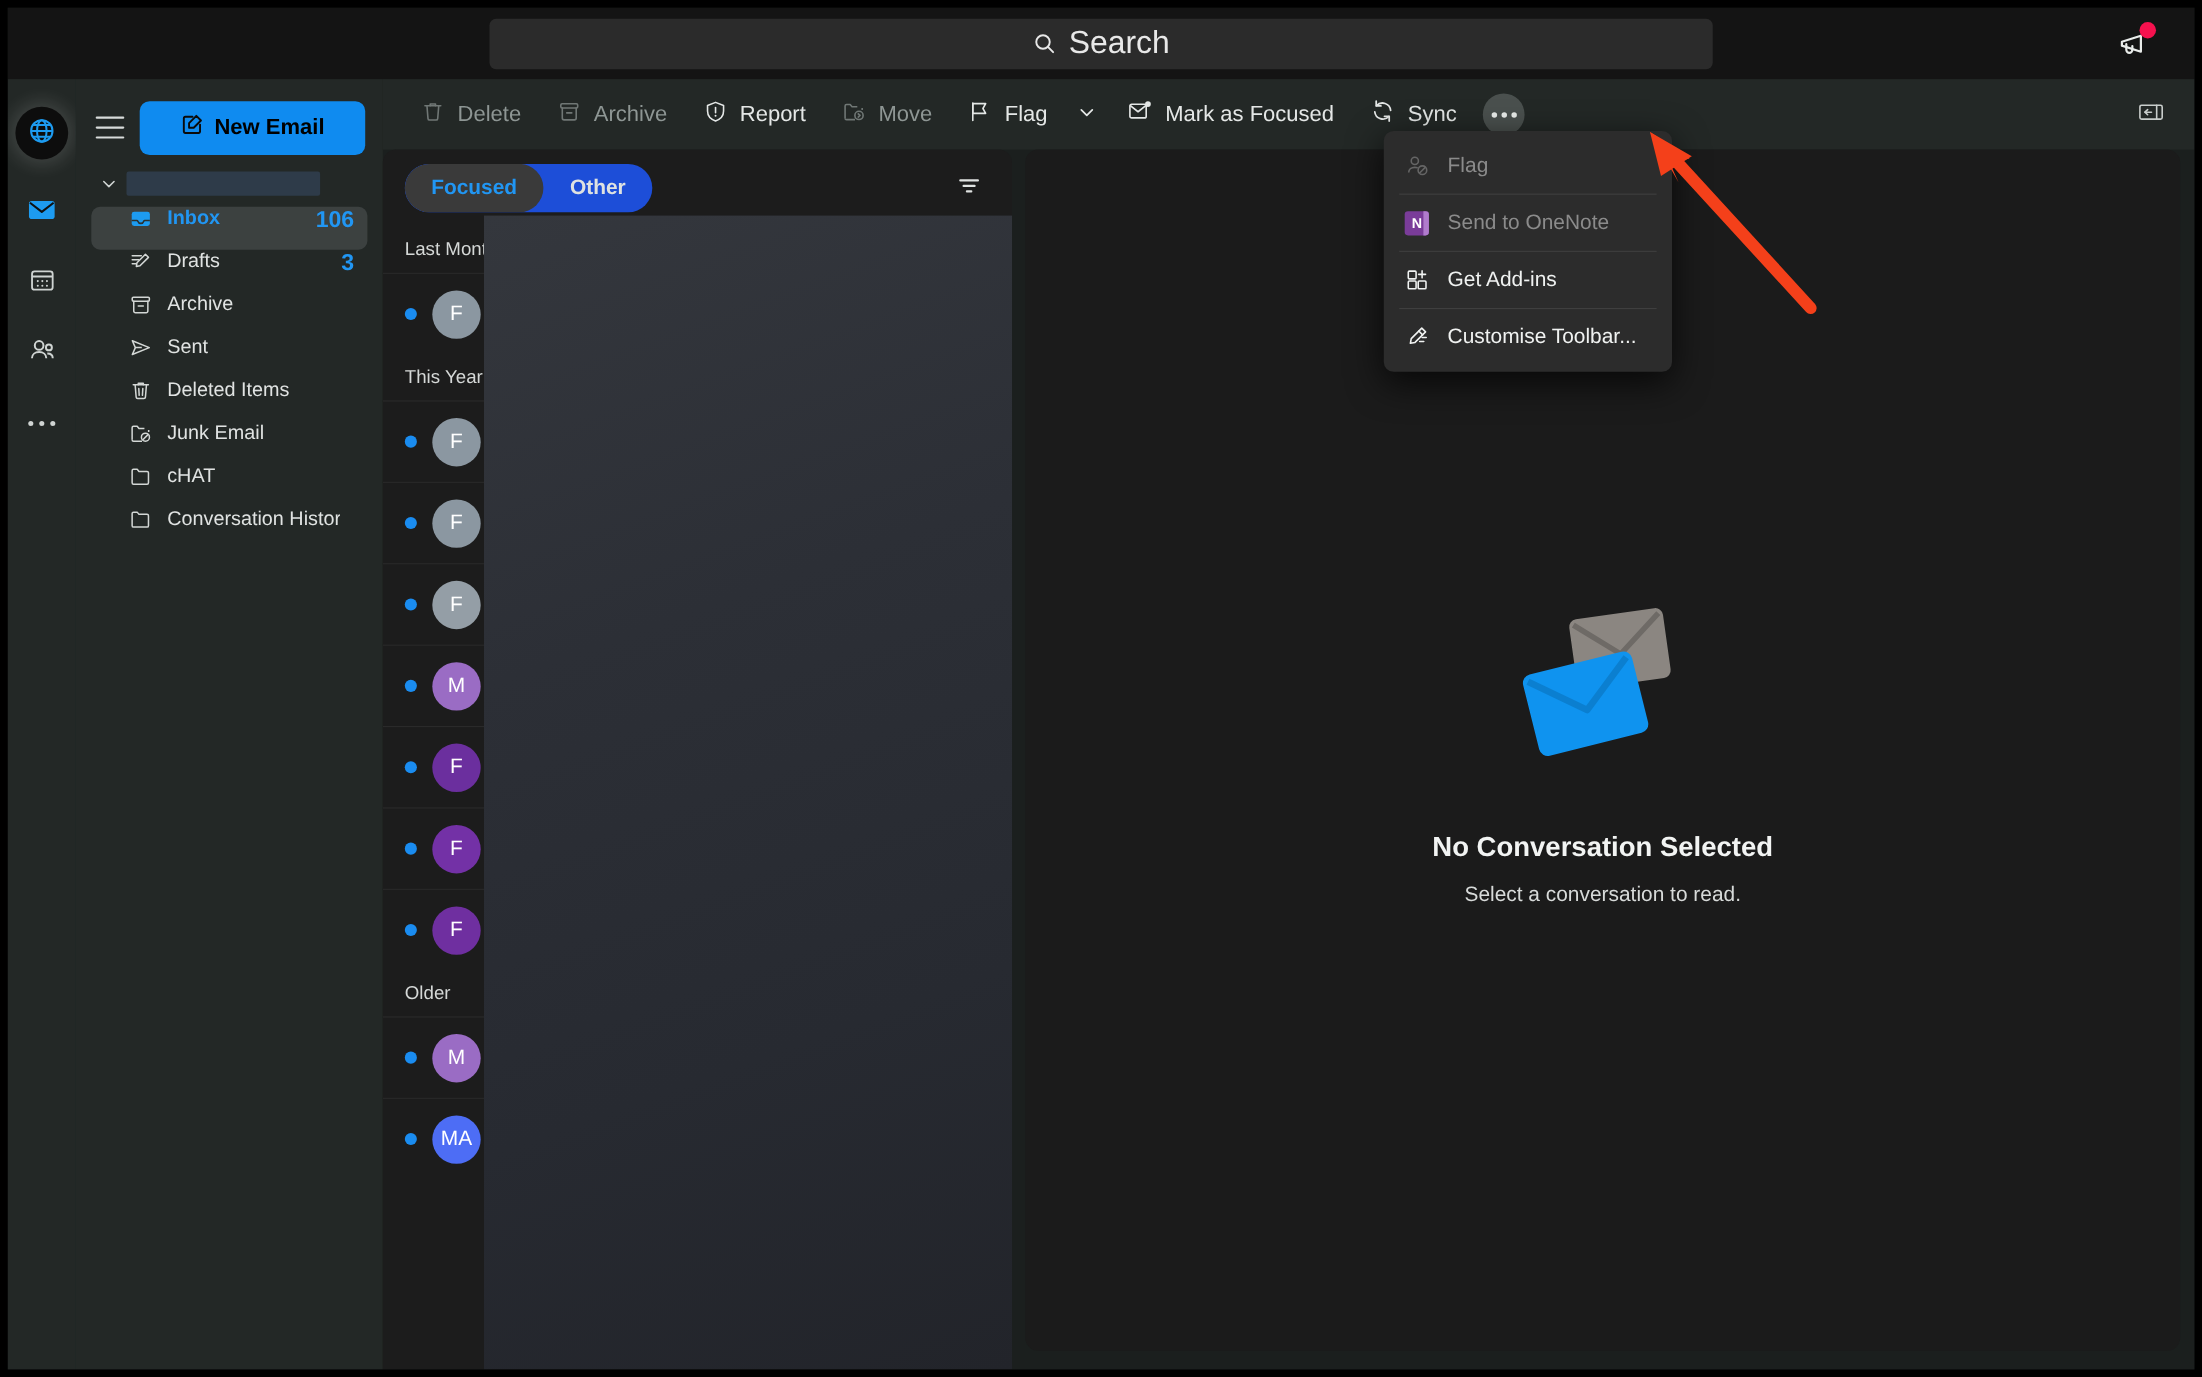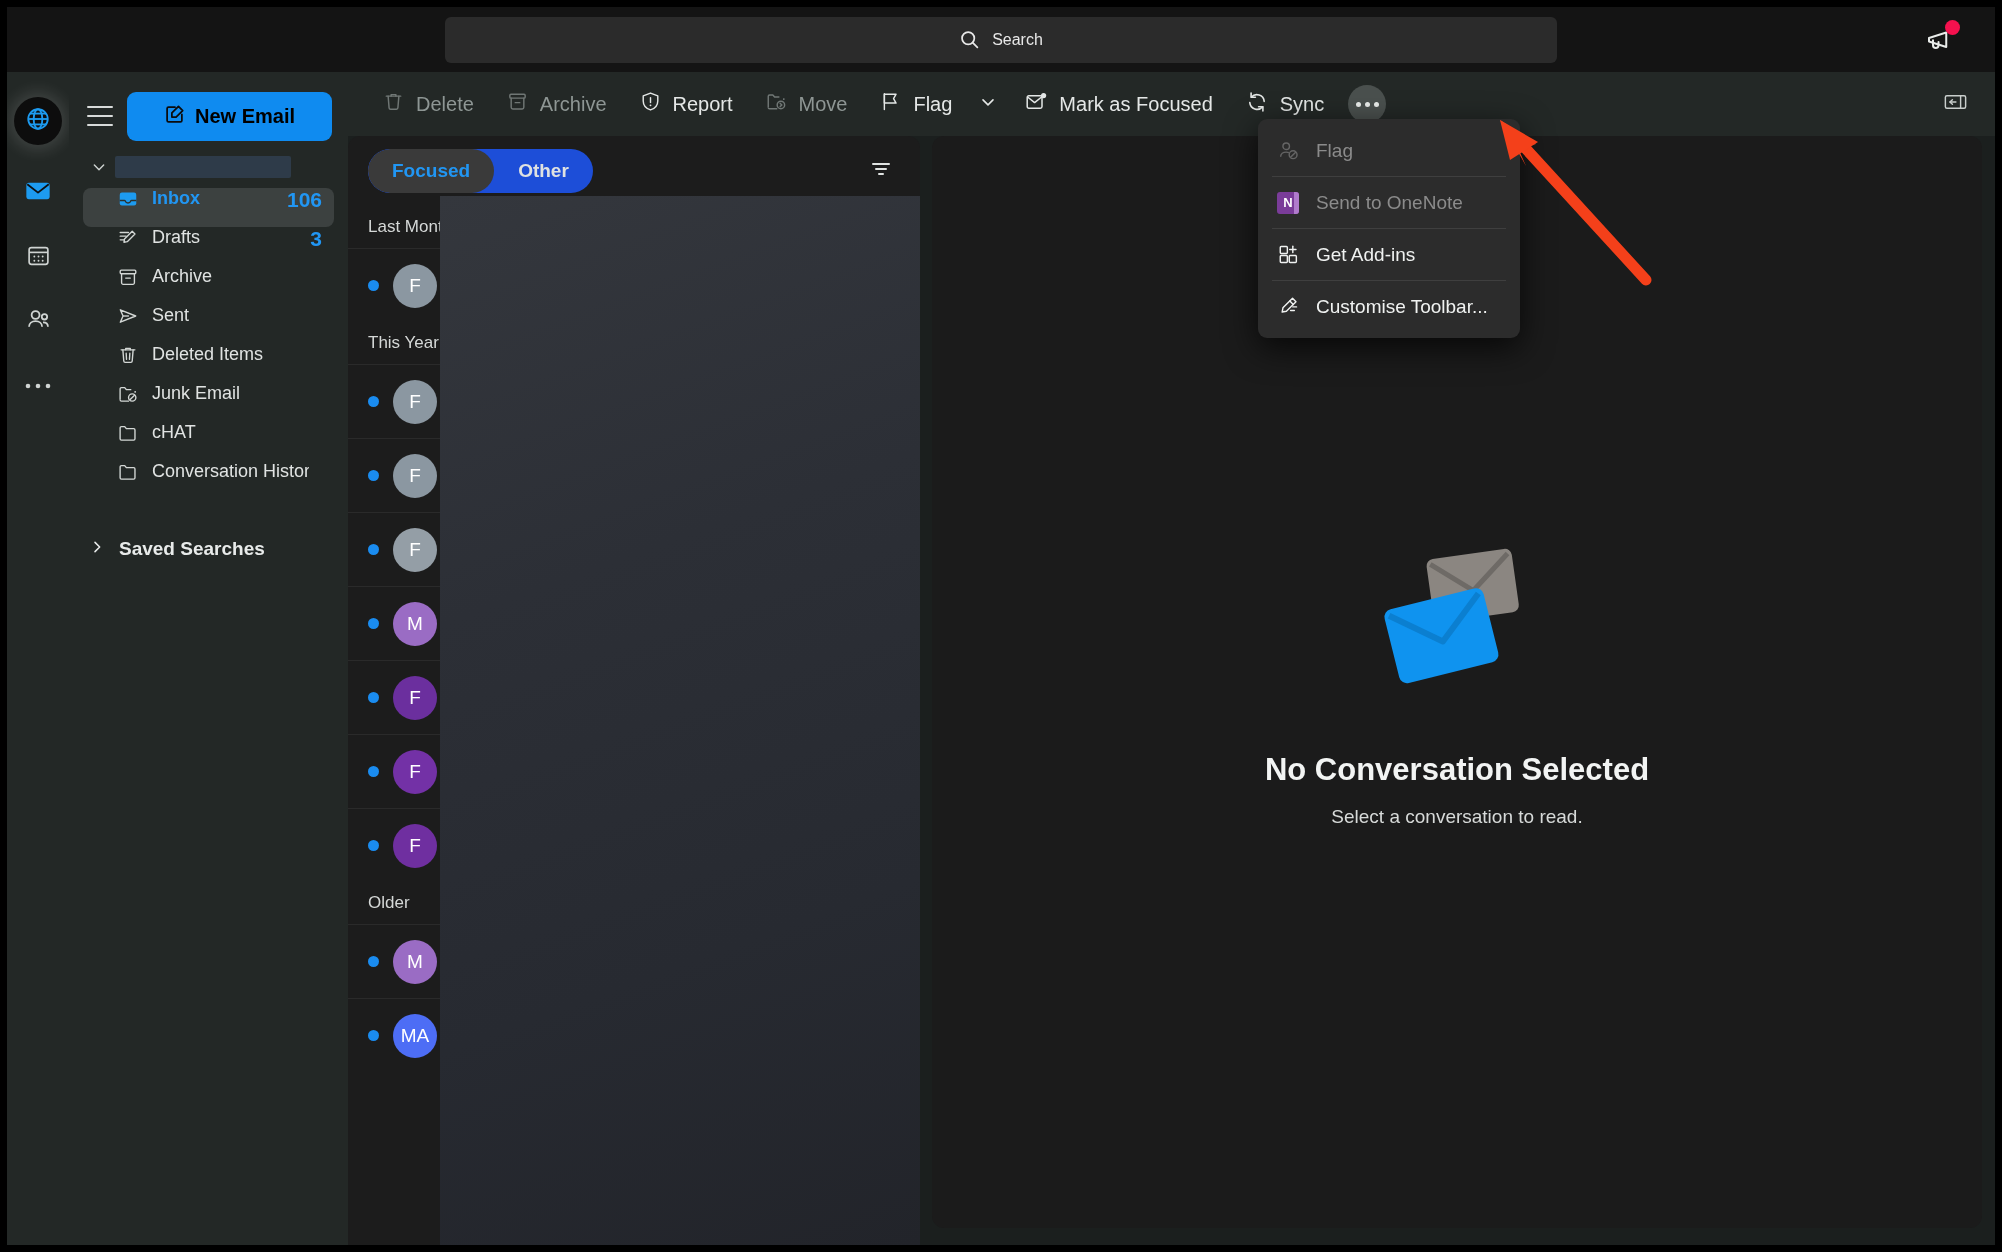--- a/index.html
+++ b/index.html
@@ -31,21 +31,21 @@
     display: flex; align-items: center; justify-content: center;
   }
   .search-box {
     width: 1112px; height: 46px;
     background: #2b2b2b;
     border-radius: 6px;
     display: flex; align-items: center; justify-content: center;
     gap: 12px;
     cursor: text;
   }
-  .search-label { color:#e8e8e8; font-size:16px; }
+  .search-label { color:#e8e8e8; font-size:29px; }
   .search-icon svg { display:block; }
 
   .announce-btn {
     position:absolute; right:34px; top:14px;
     width:42px; height:40px;
     display:flex; align-items:center; justify-content:center;
     cursor:pointer;
   }
   .announce-dot {
     position:absolute; right:35px; top:13px;
@@ -206,21 +206,21 @@
 
   
   .readpane {
     position:absolute; left:932px; top:136px; right:20px; bottom:24px;
     background:#1b1b1b;
     border-radius:12px;
     display:flex; flex-direction:column;
     align-items:center; justify-content:center;
   }
   .rp-illustration { width:190px; height:170px; position:relative; margin-bottom:46px; }
-  .rp-title { color:#f2f4f3; font-size:31px; font-weight:bold; margin-bottom:18px; }
+  .rp-title { color:#f2f4f3; font-size:25px; font-weight:bold; margin-bottom:18px; }
   .rp-sub   { color:#d7dad9; font-size:19px; }
 
   
   .menu {
     position:absolute; left:1258px; top:119px;
     width:262px;
     background:#2c2c2c;
     border-radius:9px;
     box-shadow: 0 10px 32px rgba(0,0,0,.72);
     padding: 6px 0;
@@ -449,28 +449,20 @@
           <svg width="22" height="22" viewBox="0 0 24 24" fill="none" stroke="#d3d7d5" stroke-width="1.5" stroke-linejoin="round">
             <path d="M3.4 18.4V6.4a1.4 1.4 0 0 1 1.4-1.4h3.6l1.8 2.2h8a1.4 1.4 0 0 1 1.4 1.4v9.8a1.4 1.4 0 0 1-1.4 1.4H4.8a1.4 1.4 0 0 1-1.4-1.4z"></path>
           </svg>
         </span>
         <span class="folder-name">Conversation History</span>
         <span class="folder-count"></span>
       </div>
 
     </div>
 
-    <div class="saved-searches">
-      <span>
-        <svg width="16" height="16" viewBox="0 0 24 24" fill="none" stroke="#e8ebea" stroke-width="2.3" stroke-linecap="round" stroke-linejoin="round">
-          <polyline points="9,5 16,12 9,19"></polyline>
-        </svg>
-      </span>
-      <span>Saved Searches</span>
-    </div>
   </div>
 
   <div class="toolbar">
 
     <div class="tb-btn dim">
       <span>
         <svg width="23" height="23" viewBox="0 0 24 24" fill="none" stroke="currentColor" stroke-width="1.5" stroke-linecap="round" stroke-linejoin="round">
           <path d="M4.5 6.4h15"></path>
             <path d="M9.5 6.4V4.8h5v1.6"></path>
           <path d="M6.4 6.4l1 12.2a1.5 1.5 0 0 0 1.5 1.4h6.2a1.5 1.5 0 0 0 1.5-1.4l1-12.2"></path>

